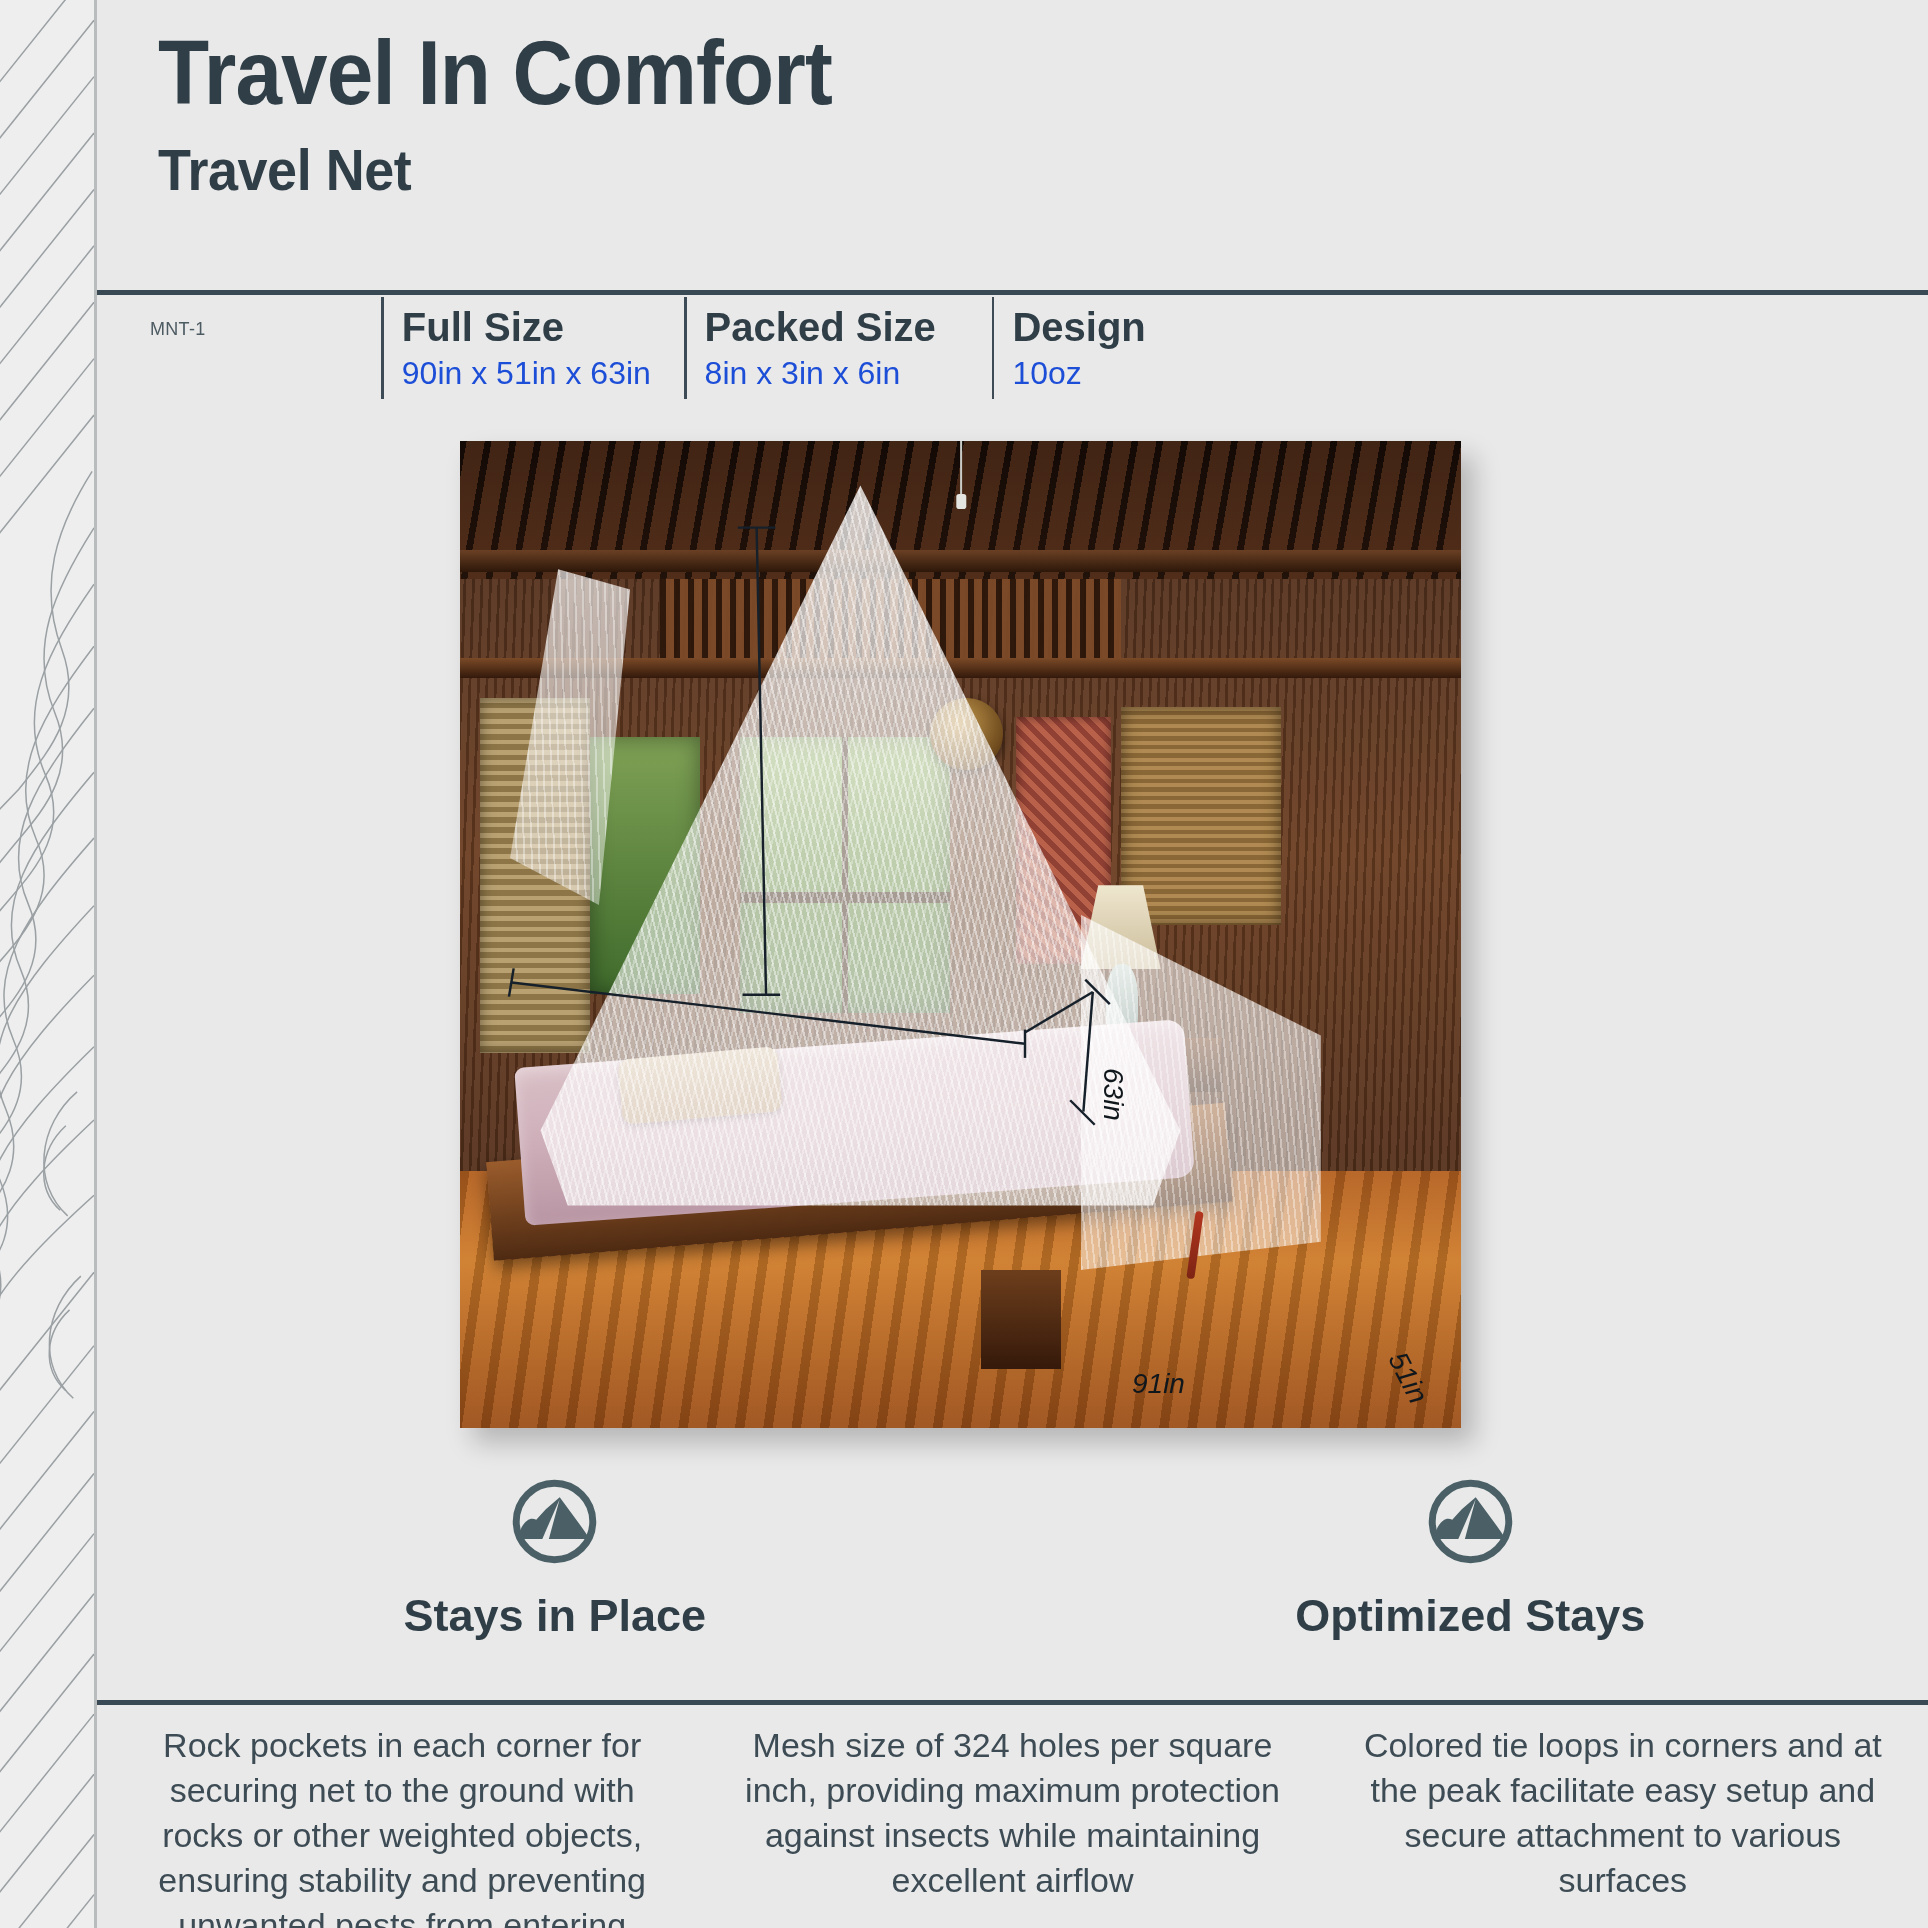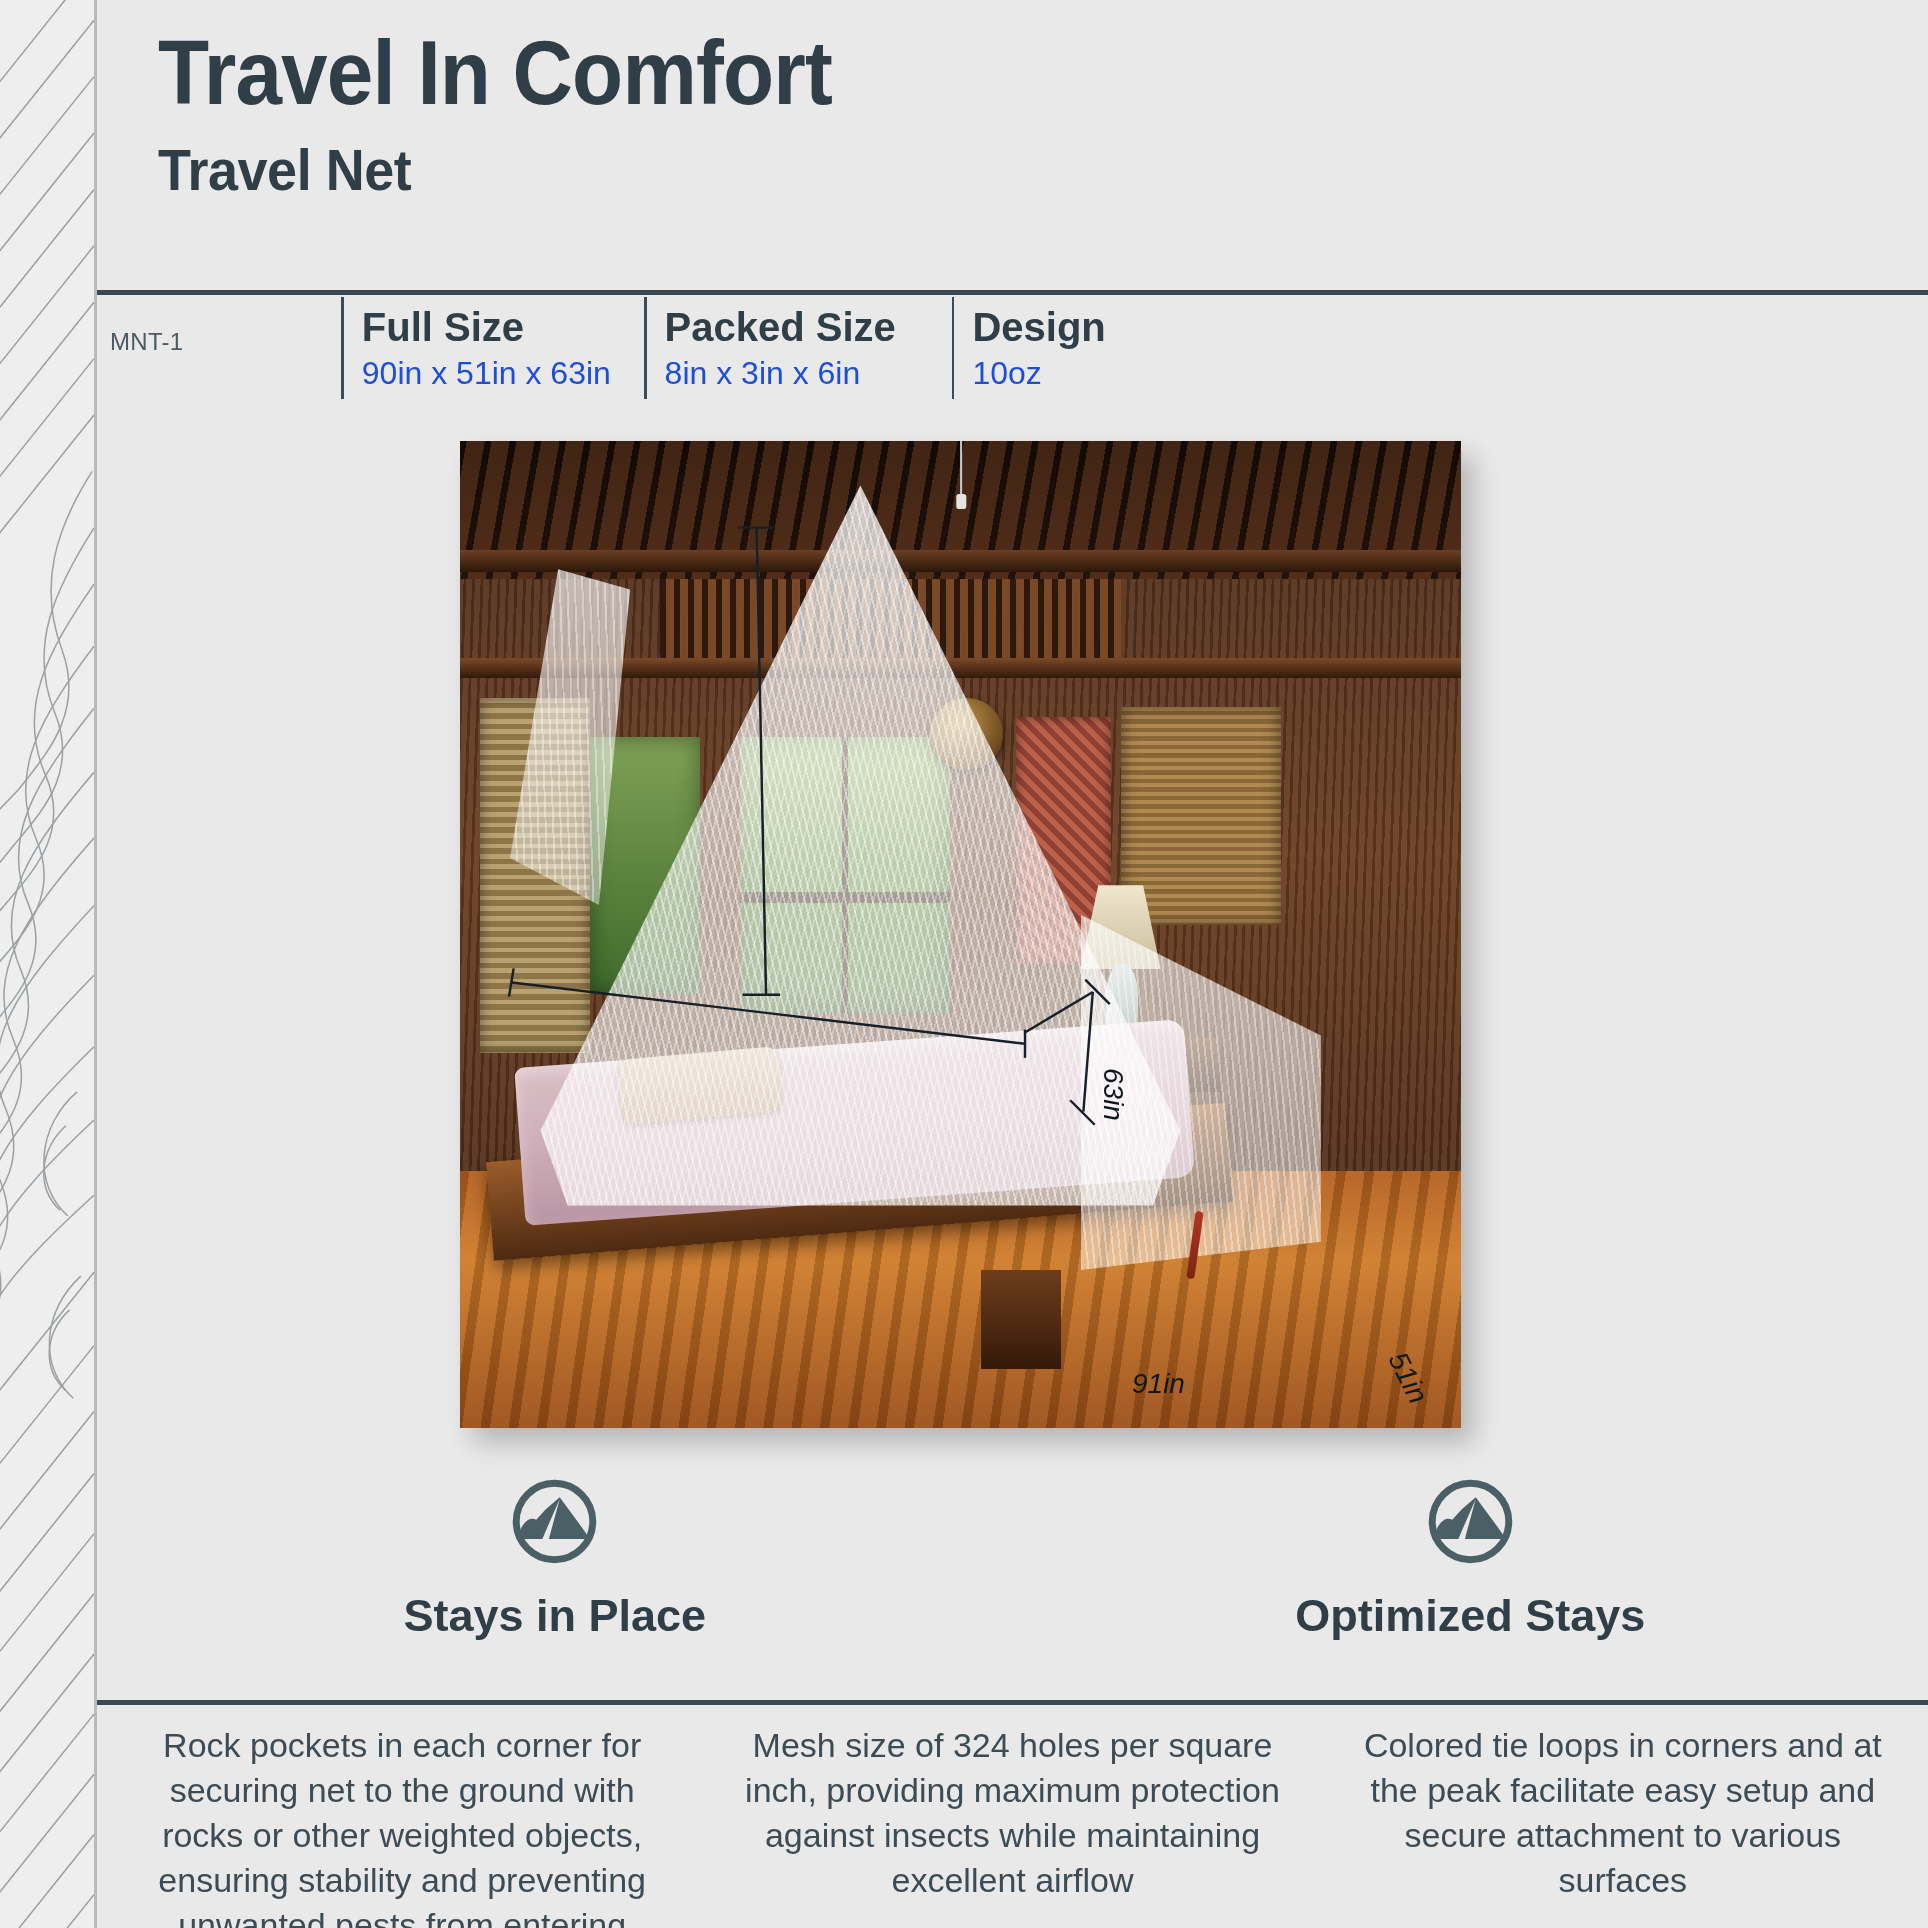--- a/index.html
+++ b/index.html
@@ -50,22 +50,22 @@
     background:#394a54;
   }
 
   
   #specbar{
     position:absolute;left:0px;top:295px;width:1831px;height:113px;
     display:flex;align-items:flex-start;
   }
   .spec-sku{
     width:231px;flex:0 0 231px;
-    padding-top:33px;padding-left:13px;
-    font-size:24px;color:#4c5a62;letter-spacing:0.3px;
+    padding-top:24px;padding-left:13px;
+    font-size:18px;color:#4c5a62;letter-spacing:0.3px;margin-left:40px;
   }
   .spec-cell{
     position:relative;
     padding-top:11.3px;padding-left:18px;
   }
   .spec-cell.c1{flex:0 0 282px;}
   .spec-cell.c2{flex:0 0 287px;}
   .spec-cell.c3{flex:0 0 311px;}
   .spec-divider{
     width:2.8px;height:102px;background:#3c4b55;flex:0 0 2.8px;margin-top:1.9px;

